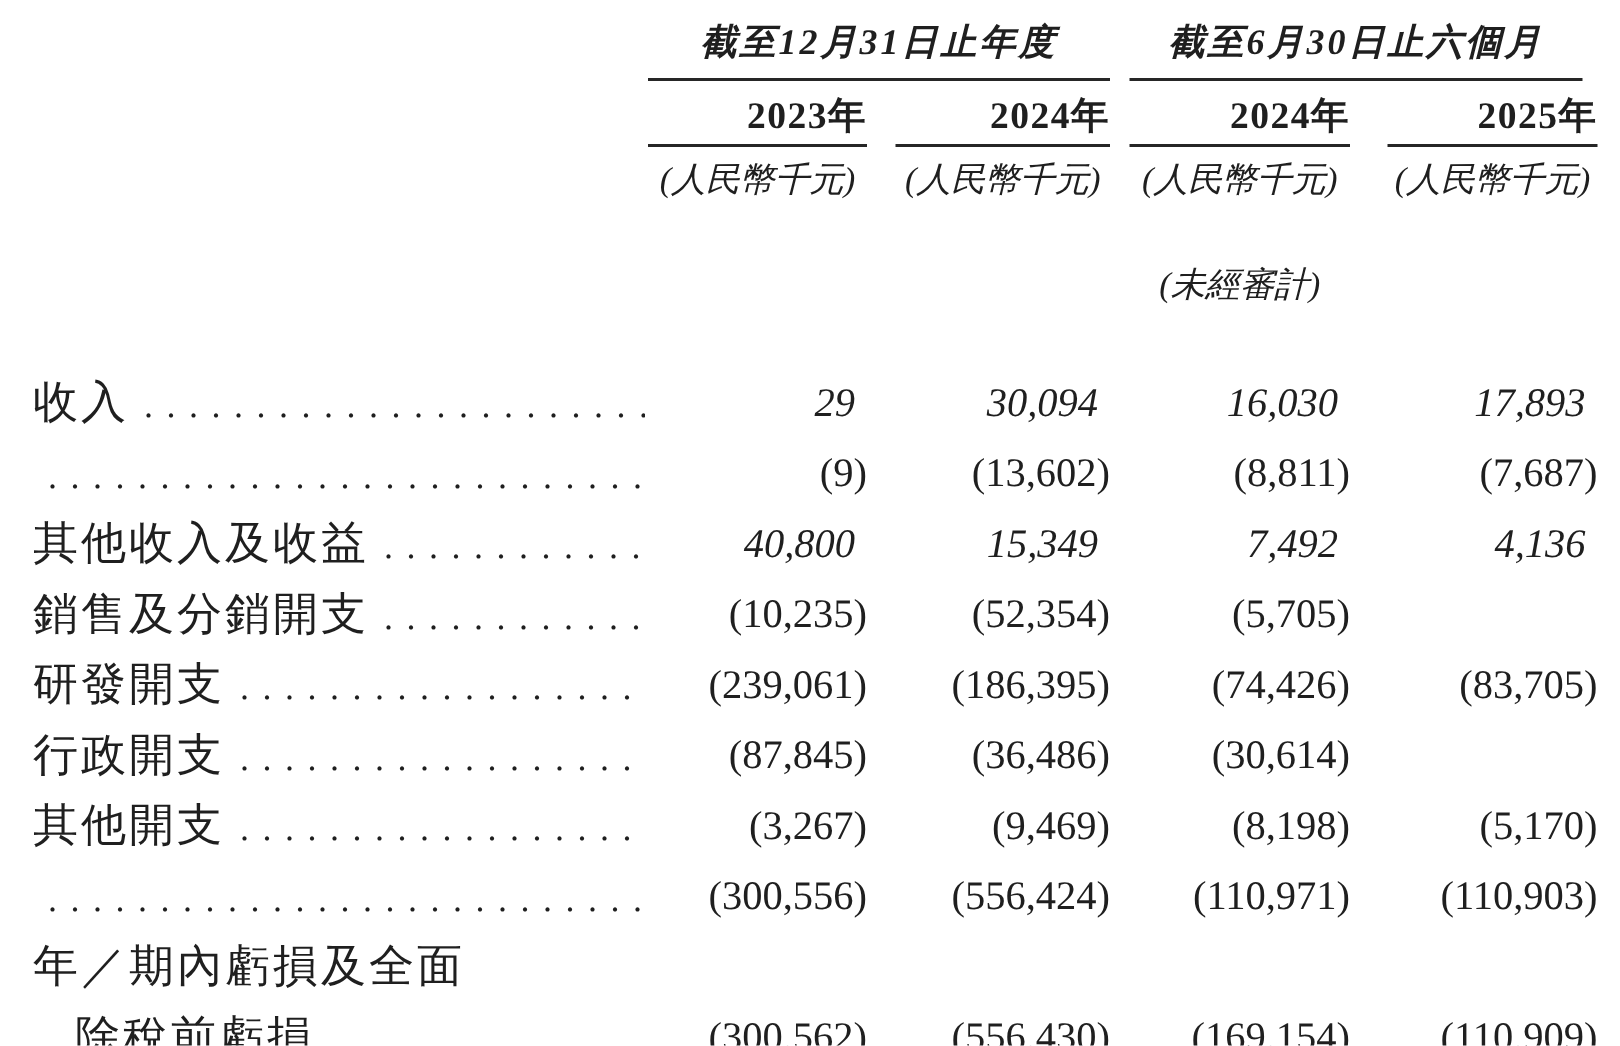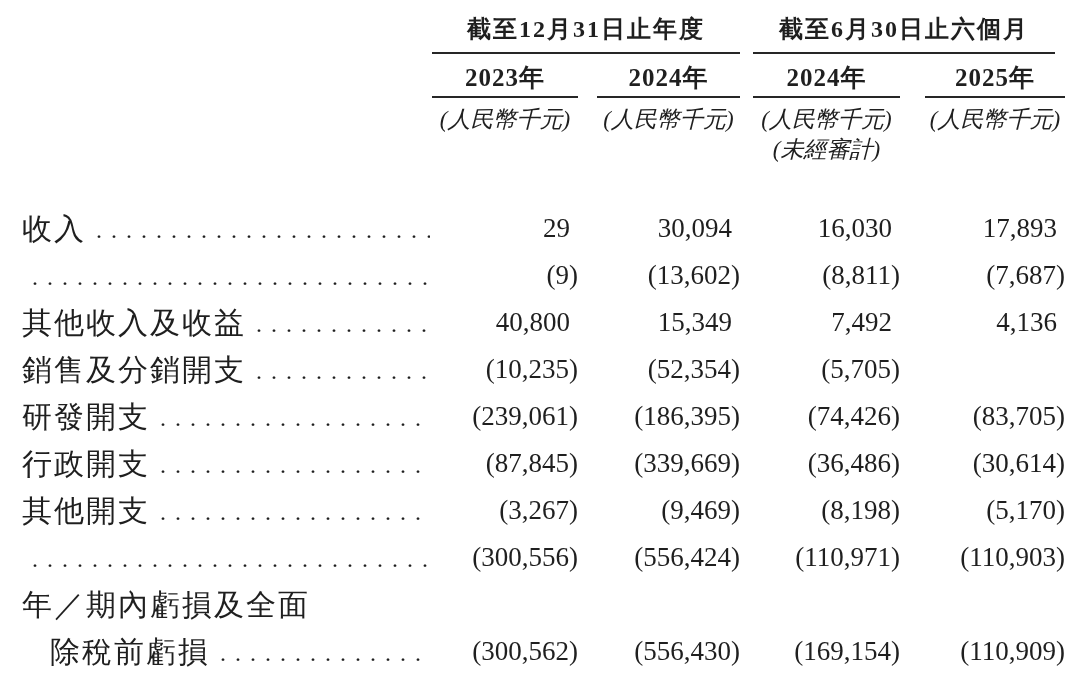--- a/index.html
+++ b/index.html
@@ -17,64 +17,65 @@
   .grid {
     display: grid;
     grid-template-columns: 410px 146px 162px 160px 165px;
   }
   
   .gtitle {
     font-weight: 700; font-size: 24px; line-height: 30px;
     letter-spacing: 2px; text-align: center;
     padding-bottom: 8px; border-bottom: 2px solid #262626;
     white-space: nowrap;
+    font-style: italic;
   }
   .g1 { grid-column: 2 / 4; }
   .g2 { grid-column: 4 / 6; margin-left: 13px; margin-right: 10px; }
   .year {
     font-weight: 700; font-size: 25px; line-height: 27px;
-    letter-spacing: 1px; text-align: center;
+    letter-spacing: 1px; text-align: right;
     padding-top: 10px; padding-bottom: 5px;
     border-bottom: 2px solid #262626; white-space: nowrap;
   }
   .m2 { margin-left: 19px; }
   .m3 { margin-left: 13px; }
   .m4 { margin-left: 25px; }
   .unit {
     font-style: italic; font-size: 23px; line-height: 28px;
     text-align: center; padding-top: 8px; white-space: nowrap;
   }
   .note {
     font-style: italic; font-size: 23px; line-height: 31px;
-    text-align: center; white-space: nowrap; grid-column: 4 / 5;
+    text-align: center; white-space: nowrap; grid-column: 4 / 5; margin-top: 40px;
   }
   
   .tbody { margin-top: 40px; }
   .trow { height: 47px; }
   .trow > div { line-height: 47px; }
   .lbl {
     font-size: 30px; letter-spacing: 2px;
-    display: flex; align-items: center;
+    display: flex; align-items: flex-start;
     overflow: hidden; white-space: nowrap;
   }
   .indent .txt { padding-left: 28px; }
   .leader {
     flex: 1 1 auto; min-width: 0;
     overflow: hidden; white-space: nowrap;
     margin-left: 10px; margin-right: 2px;
   }
   .leader::after {
     content: ". . . . . . . . . . . . . . . . . . . . . . . . . . . . . . . . . . . . . . . . . . . . . . . . . . . . . . . .";
     font-size: 24px; letter-spacing: 1.5px; color: #1f1f1f;
   }
   .num {
     font-size: 27px; text-align: right; white-space: nowrap;
     font-variant-numeric: lining-nums;
   }
-  .posnum { padding-right: 8px; }
+  .posnum { padding-right: 8px; font-style: italic; }
 </style>
 </head>
 <body>
 
 <div class="page">
 
   <div class="hdr">
     <div class="grid">
       <div></div>
       <div class="gtitle g1">截至12月31日止年度</div>
@@ -153,21 +154,20 @@
       <div class="num">(74,426)</div>
       <div class="num">(83,705)</div>
     </div>
 
     <div class="grid trow">
       <div class="lbl">
           <span class="txt">行政開支</span>
           <span class="leader"></span>
         </div>
       <div class="num">(87,845)</div>
-      <div class="num">(339,669)</div>
       <div class="num">(36,486)</div>
       <div class="num">(30,614)</div>
     </div>
 
     <div class="grid trow">
       <div class="lbl">
           <span class="txt">其他開支</span>
           <span class="leader"></span>
         </div>
       <div class="num">(3,267)</div>

